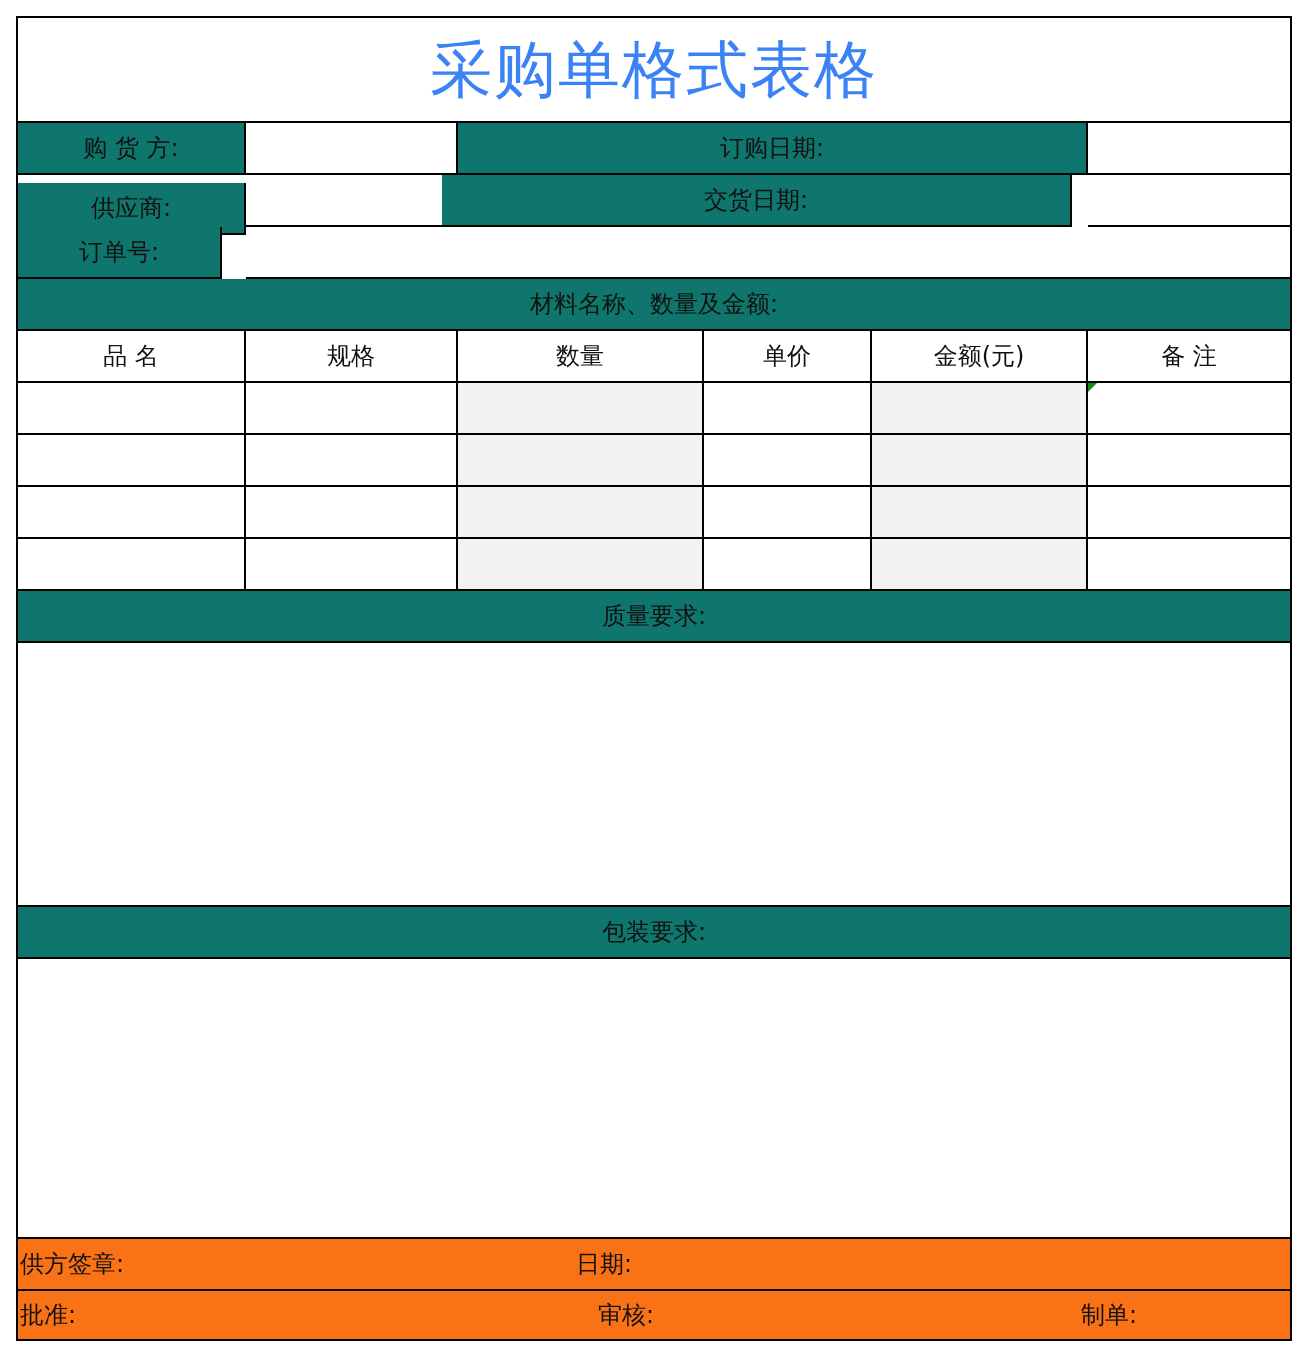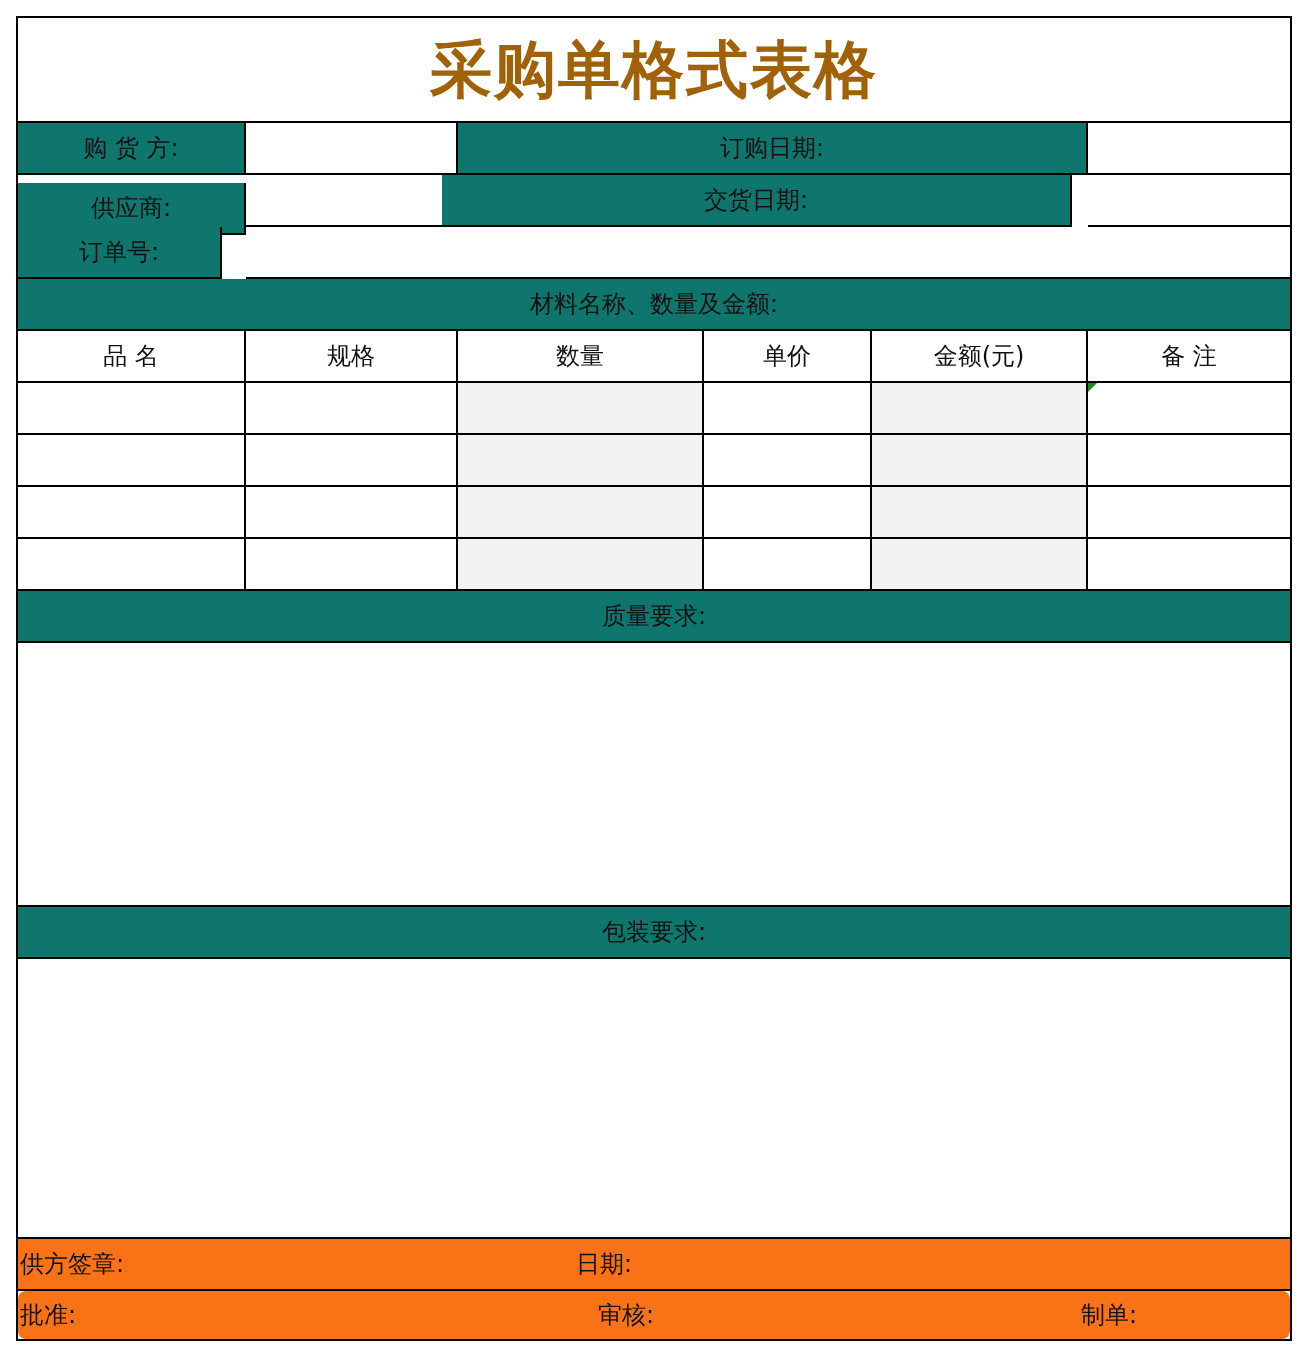--- a/index.html
+++ b/index.html
@@ -34,23 +34,23 @@
       font-size: 24px;
       white-space: nowrap;
       overflow: hidden;
     }
     .cell.no-right { border-right: none; }
     .cell.yellow { background: #0f766e; }
     .cell.gray { background: #f2f2f2; }
     .cell.white { background: #ffffff; }
     .title {
       font-size: 62px;
-      font-weight: bold;
+      font-weight: normal;
       letter-spacing: 2px;
-      color: #a16207;
+      color: #3b82f6;
     }
     .footer-row {
       position: absolute;
       box-sizing: border-box;
       background: #f97316;
       border-bottom: 2px solid #000000;
     }
     .footer-row.last { border-bottom: none; }
     .footer-label {
       position: absolute;
@@ -138,19 +138,19 @@
 
   <div class="cell yellow no-right" style="left:0; top:889px; width:1272px; height:52px;">包装要求:</div>
 
   <div class="cell white no-right input-cell" style="left:0; top:941px; width:1272px; height:280px;"></div>
 
   <div class="footer-row" style="left:0; top:1221px; width:1272px; height:52px;">
     <span class="footer-label" style="left:2px;">供方签章:</span>
     <span class="footer-label" style="left:558px;">日期:</span>
   </div>
 
-  <div class="footer-row last" style="left:0; top:1273px; width:1272px; height:48px;border-radius:8px;">
+  <div class="footer-row last" style="left:0; top:1273px; width:1272px; height:48px;">
     <span class="footer-label" style="left:2px;">批准:</span>
     <span class="footer-label" style="left:580px;">审核:</span>
     <span class="footer-label" style="left:1063px;">制单:</span>
   </div>
 
 </div>
 
 </body></html>

